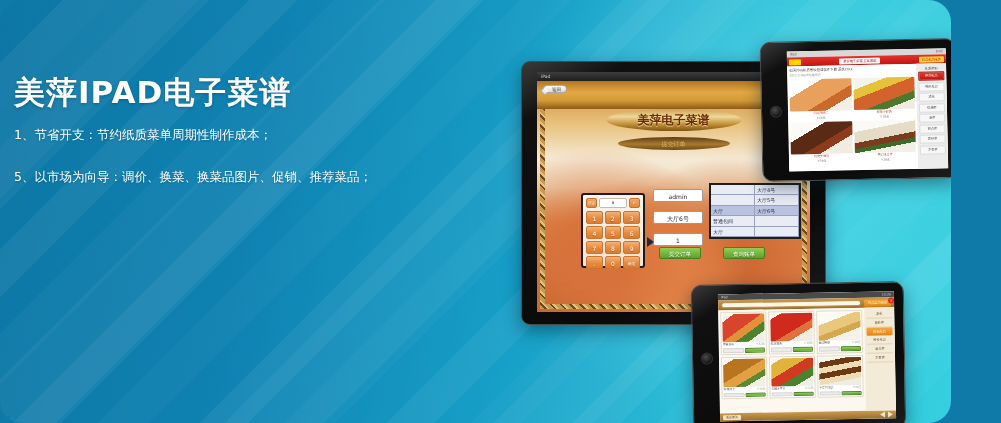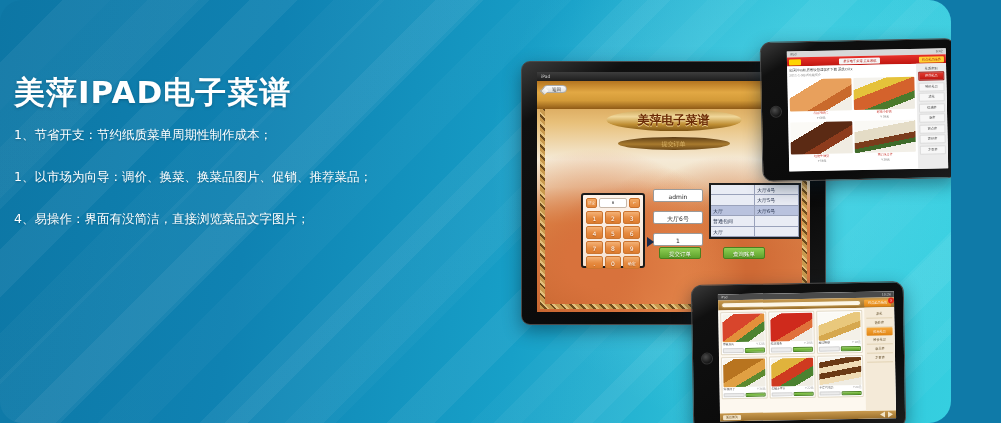--- a/index.html
+++ b/index.html
@@ -271,22 +271,21 @@
 
 <div id="banner">
   <div class="stripes"></div>
   <div class="stripes2"></div>
   <div class="glow"></div>
 
   <div class="copy">
     <h1>美萍IPAD电子菜谱</h1>
     <div class="bullets">
       <div class="bullet">1、节省开支：节约纸质菜单周期性制作成本；</div>
-      <div class="bullet">1、以市场为向导：调价、换菜、换菜品图片、促销、推荐菜品；</div>
-      <div class="bullet">4、易操作：界面有没简洁，直接浏览菜品文字图片；</div>
+      <div class="bullet">5、以市场为向导：调价、换菜、换菜品图片、促销、推荐菜品；</div>
     </div>
   </div>
 
   <div class="tablet" id="tablet-main">
     <div class="body">
       <div class="screen">
 
         <div class="ipad-status">
           <span>iPad</span>
           <span>9:06</span>

